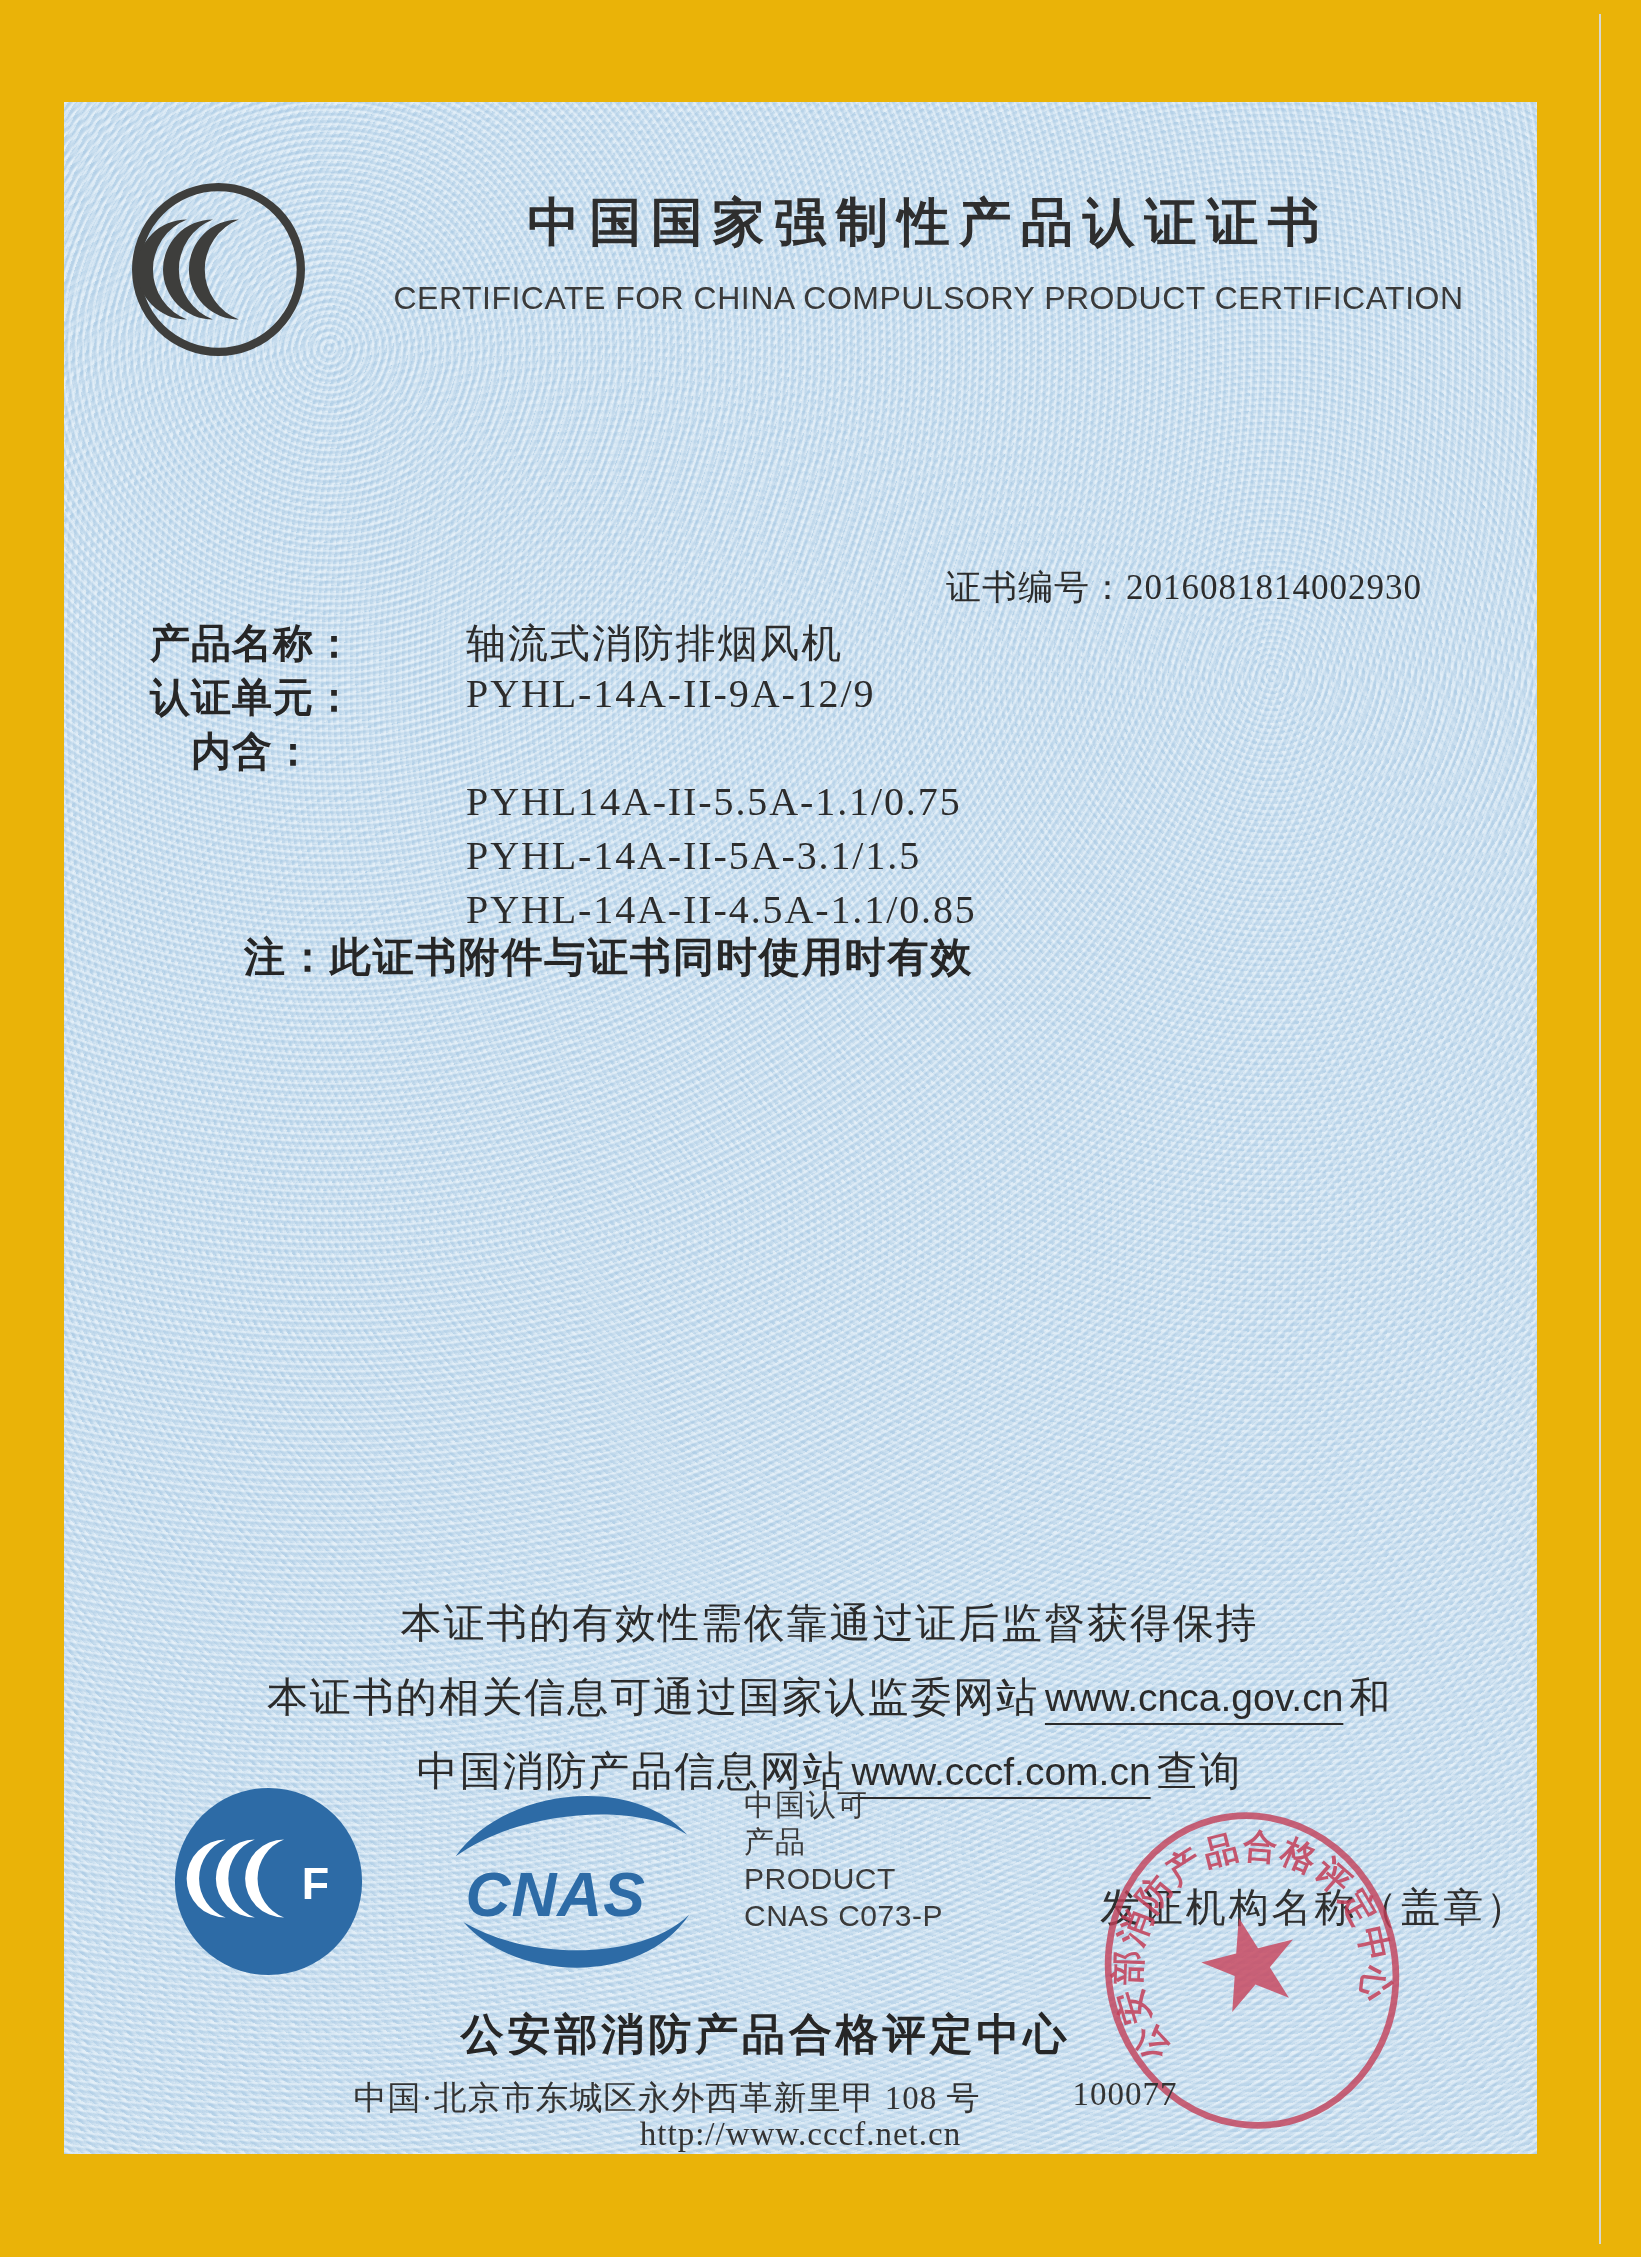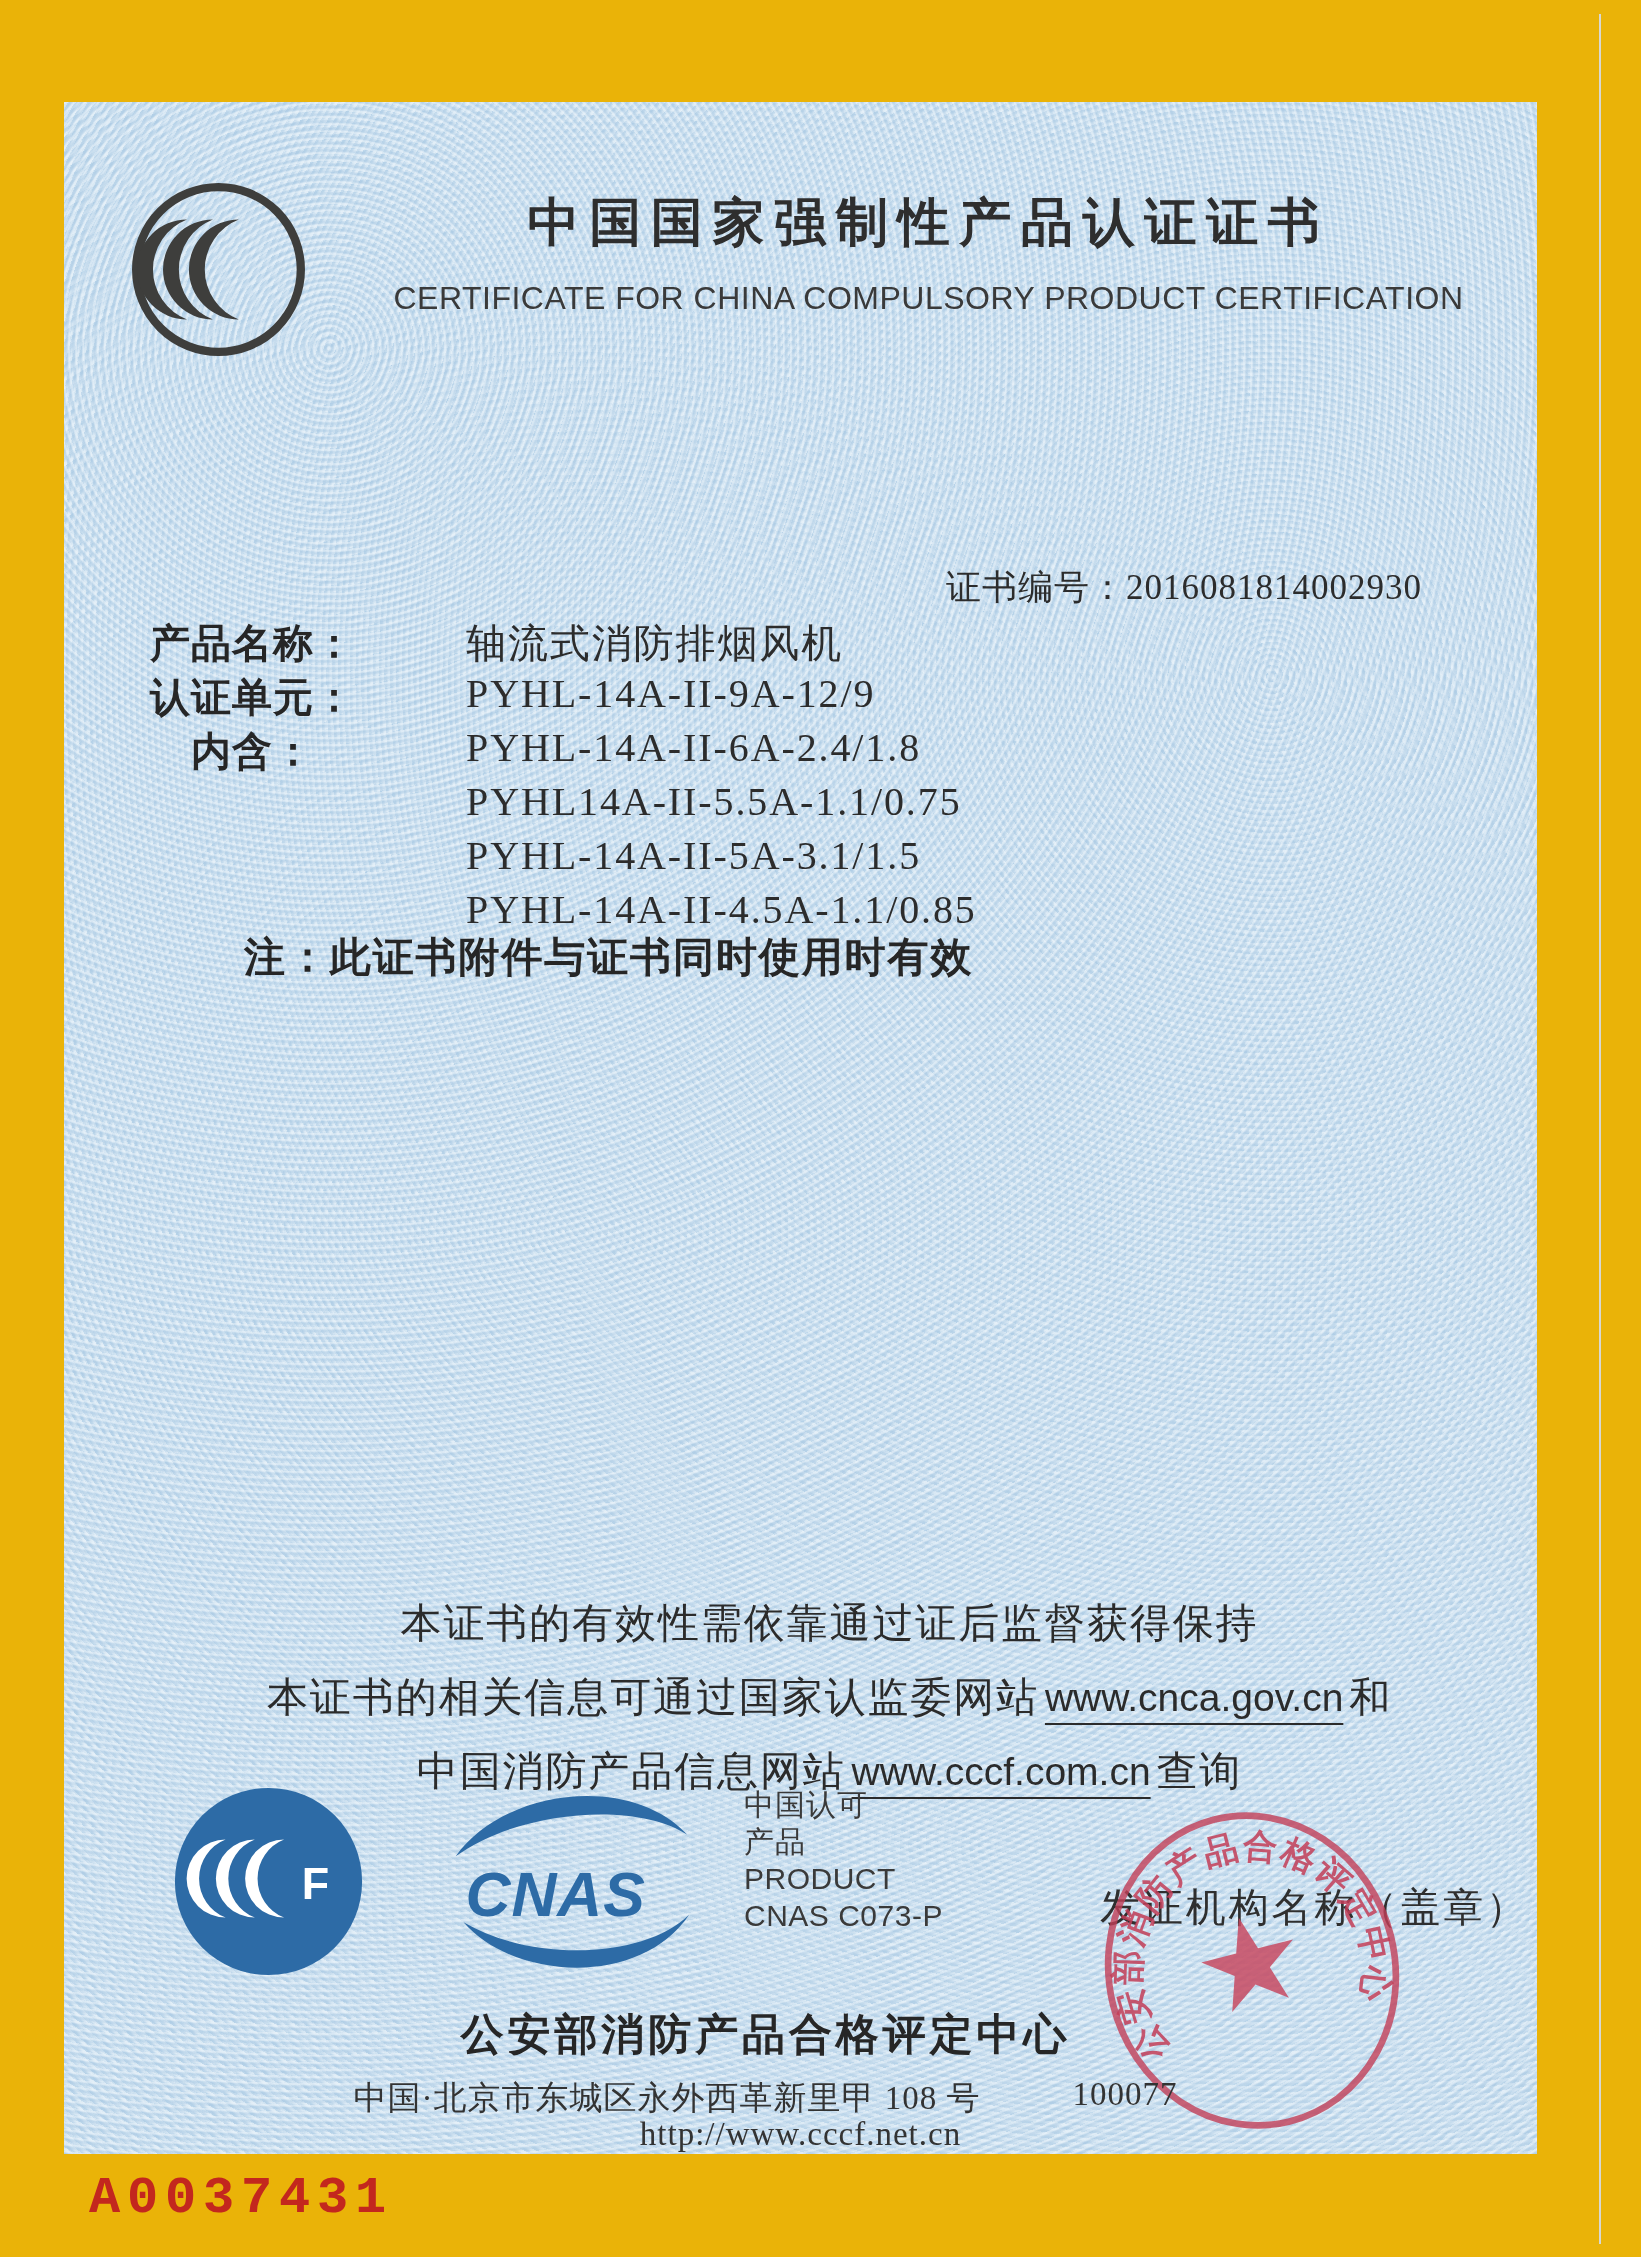--- a/index.html
+++ b/index.html
@@ -81,21 +81,20 @@
       <div class="frow">
         <span class="flabel">产品名称：</span>
         <span class="fvalue">轴流式消防排烟风机</span>
       </div>
       <div class="frow">
         <span class="flabel">认证单元：</span>
         <span class="fvalue">PYHL-14A-II-9A-12/9</span>
       </div>
       <div class="frow">
         <span class="flabel">内含：</span>
-        <span class="fvalue">PYHL-14A-II-6A-2.4/1.8</span>
       </div>
       <div class="frow">
         <span class="flabel"></span>
         <span class="fvalue">PYHL14A-II-5.5A-1.1/0.75</span>
       </div>
       <div class="frow">
         <span class="flabel"></span>
         <span class="fvalue">PYHL-14A-II-5A-3.1/1.5</span>
       </div>
       <div class="frow">
@@ -153,16 +152,15 @@
     <div class="orgname">公安部消防产品合格评定中心</div>
 
     <div class="addr-row">
       <span>中国·北京市东城区永外西革新里甲 108 号</span>
       <span>100077</span>
     </div>
 
     <div class="website">http://www.cccf.net.cn</div>
   </div>
 
-  <div class="serial">A0037431</div>
   <div class="scan-edge"></div>
 </div>
 
 
 </body></html>

